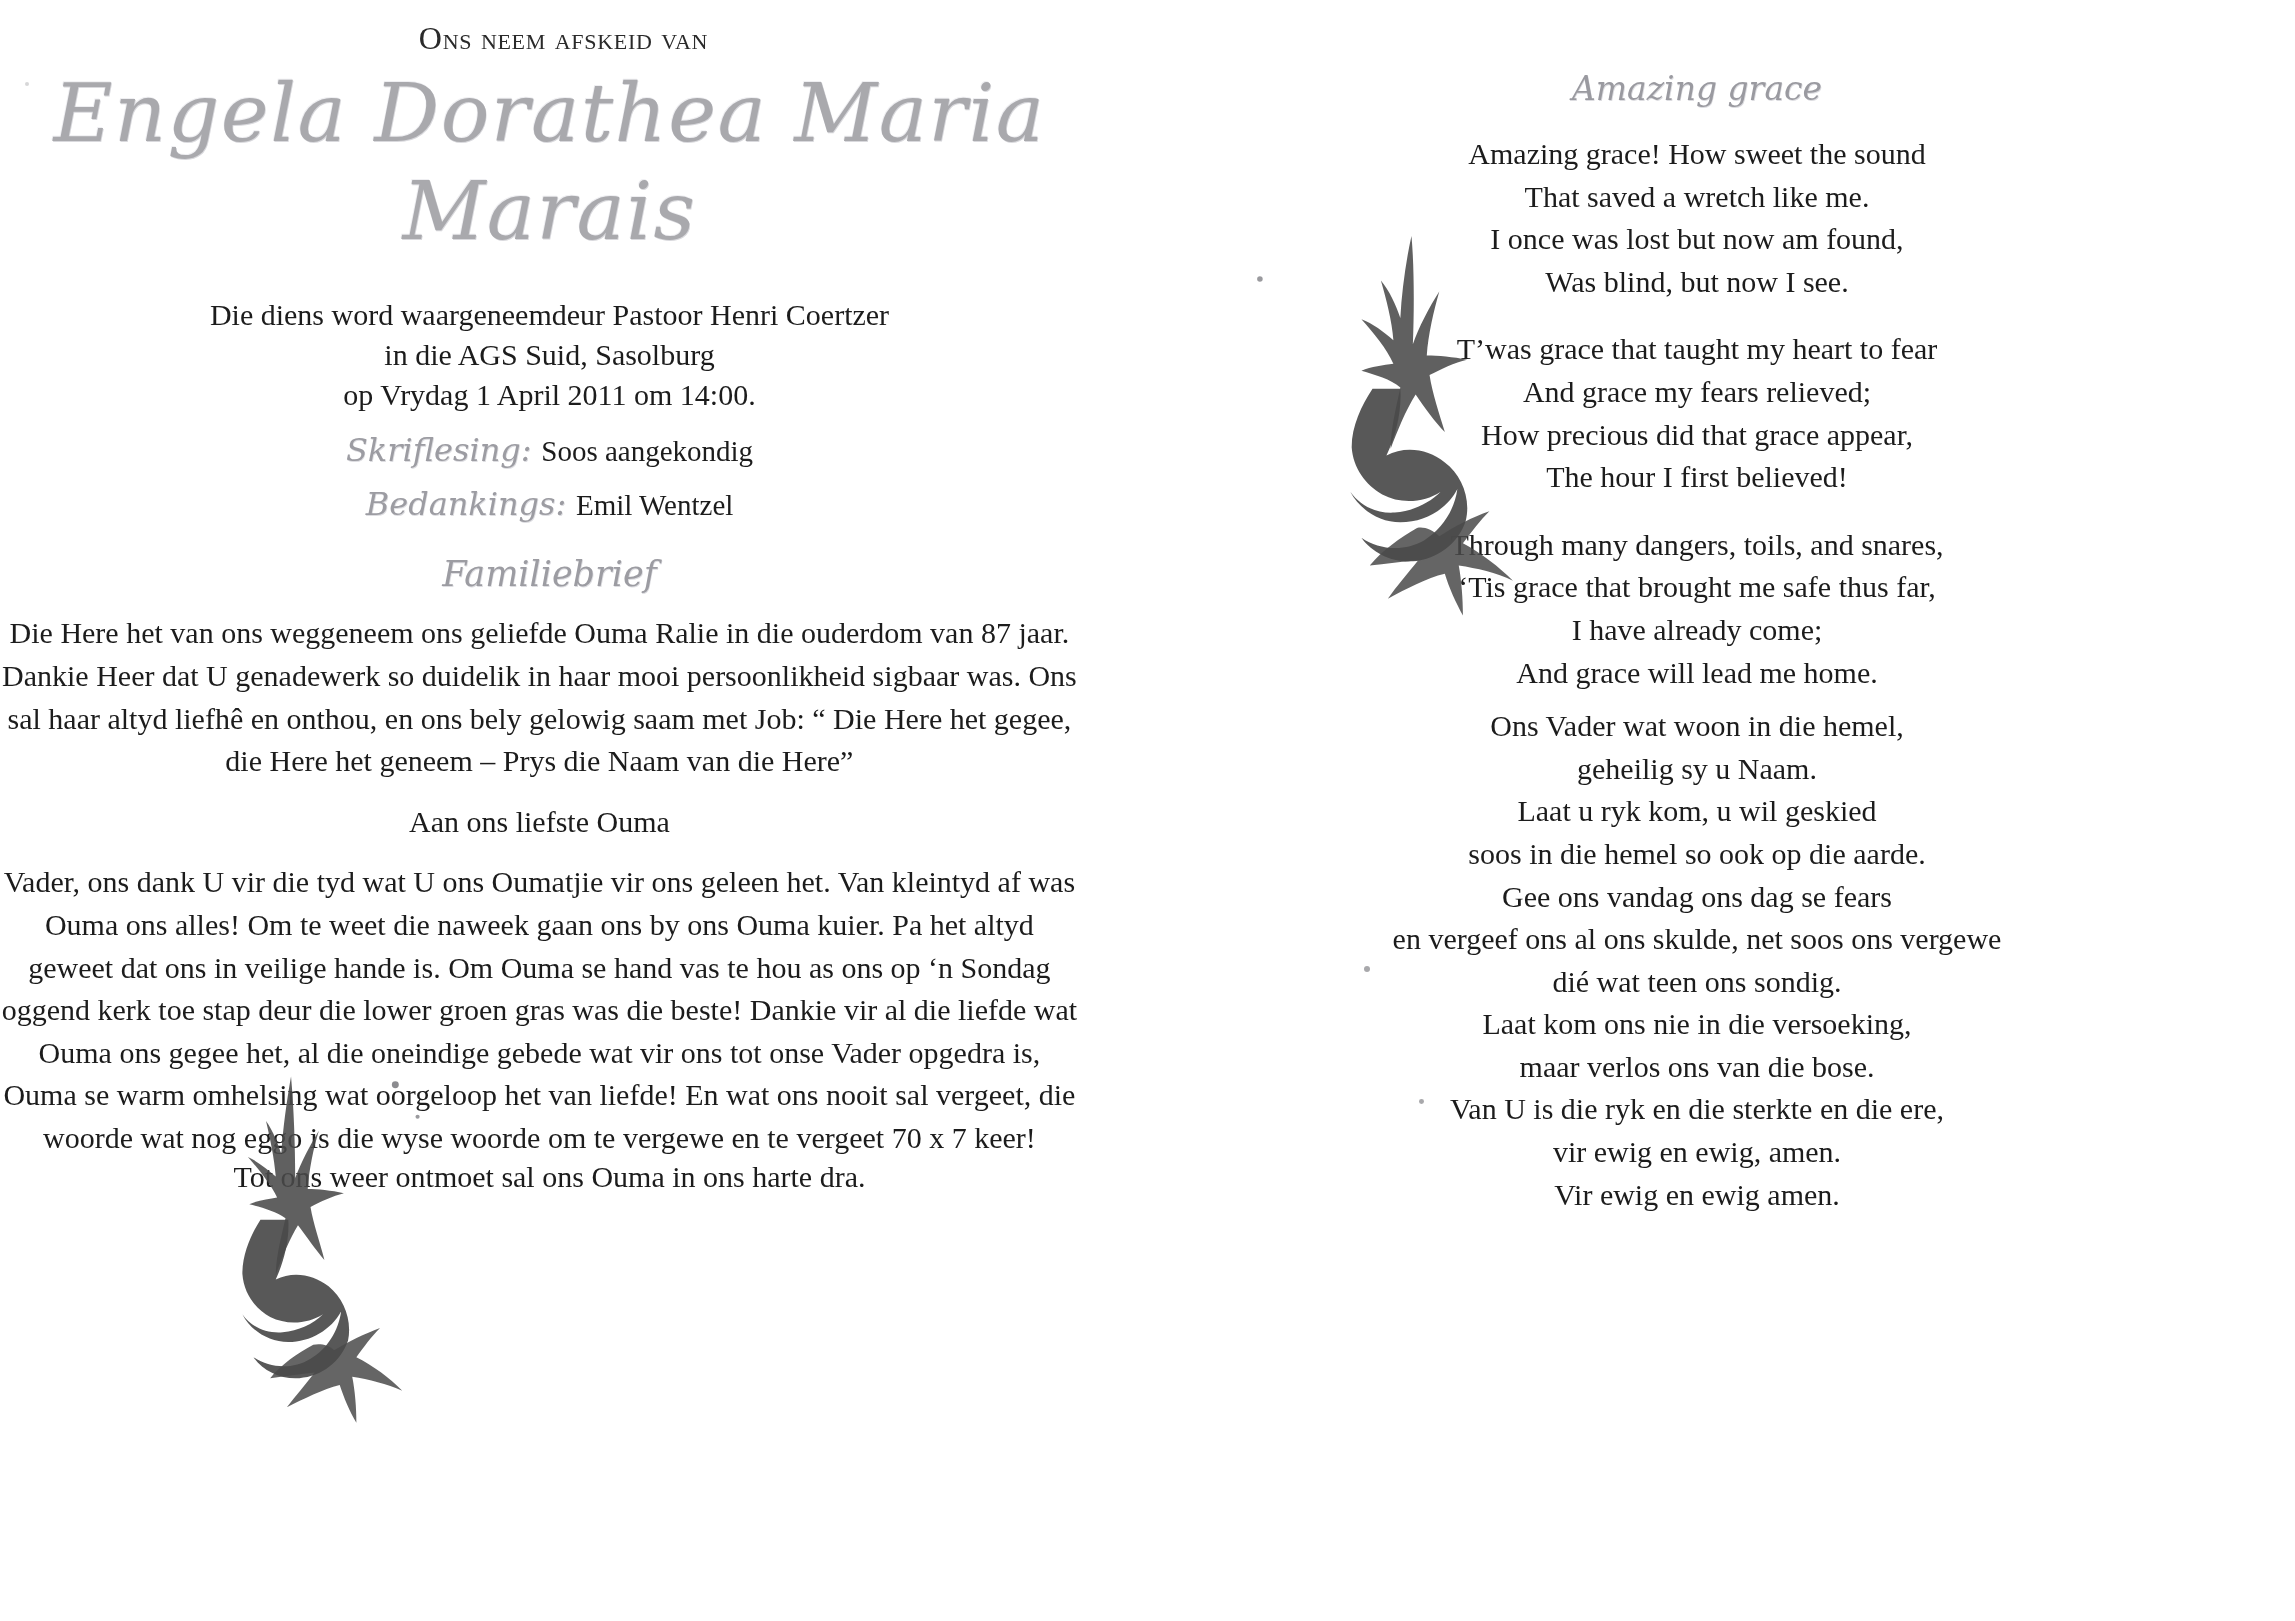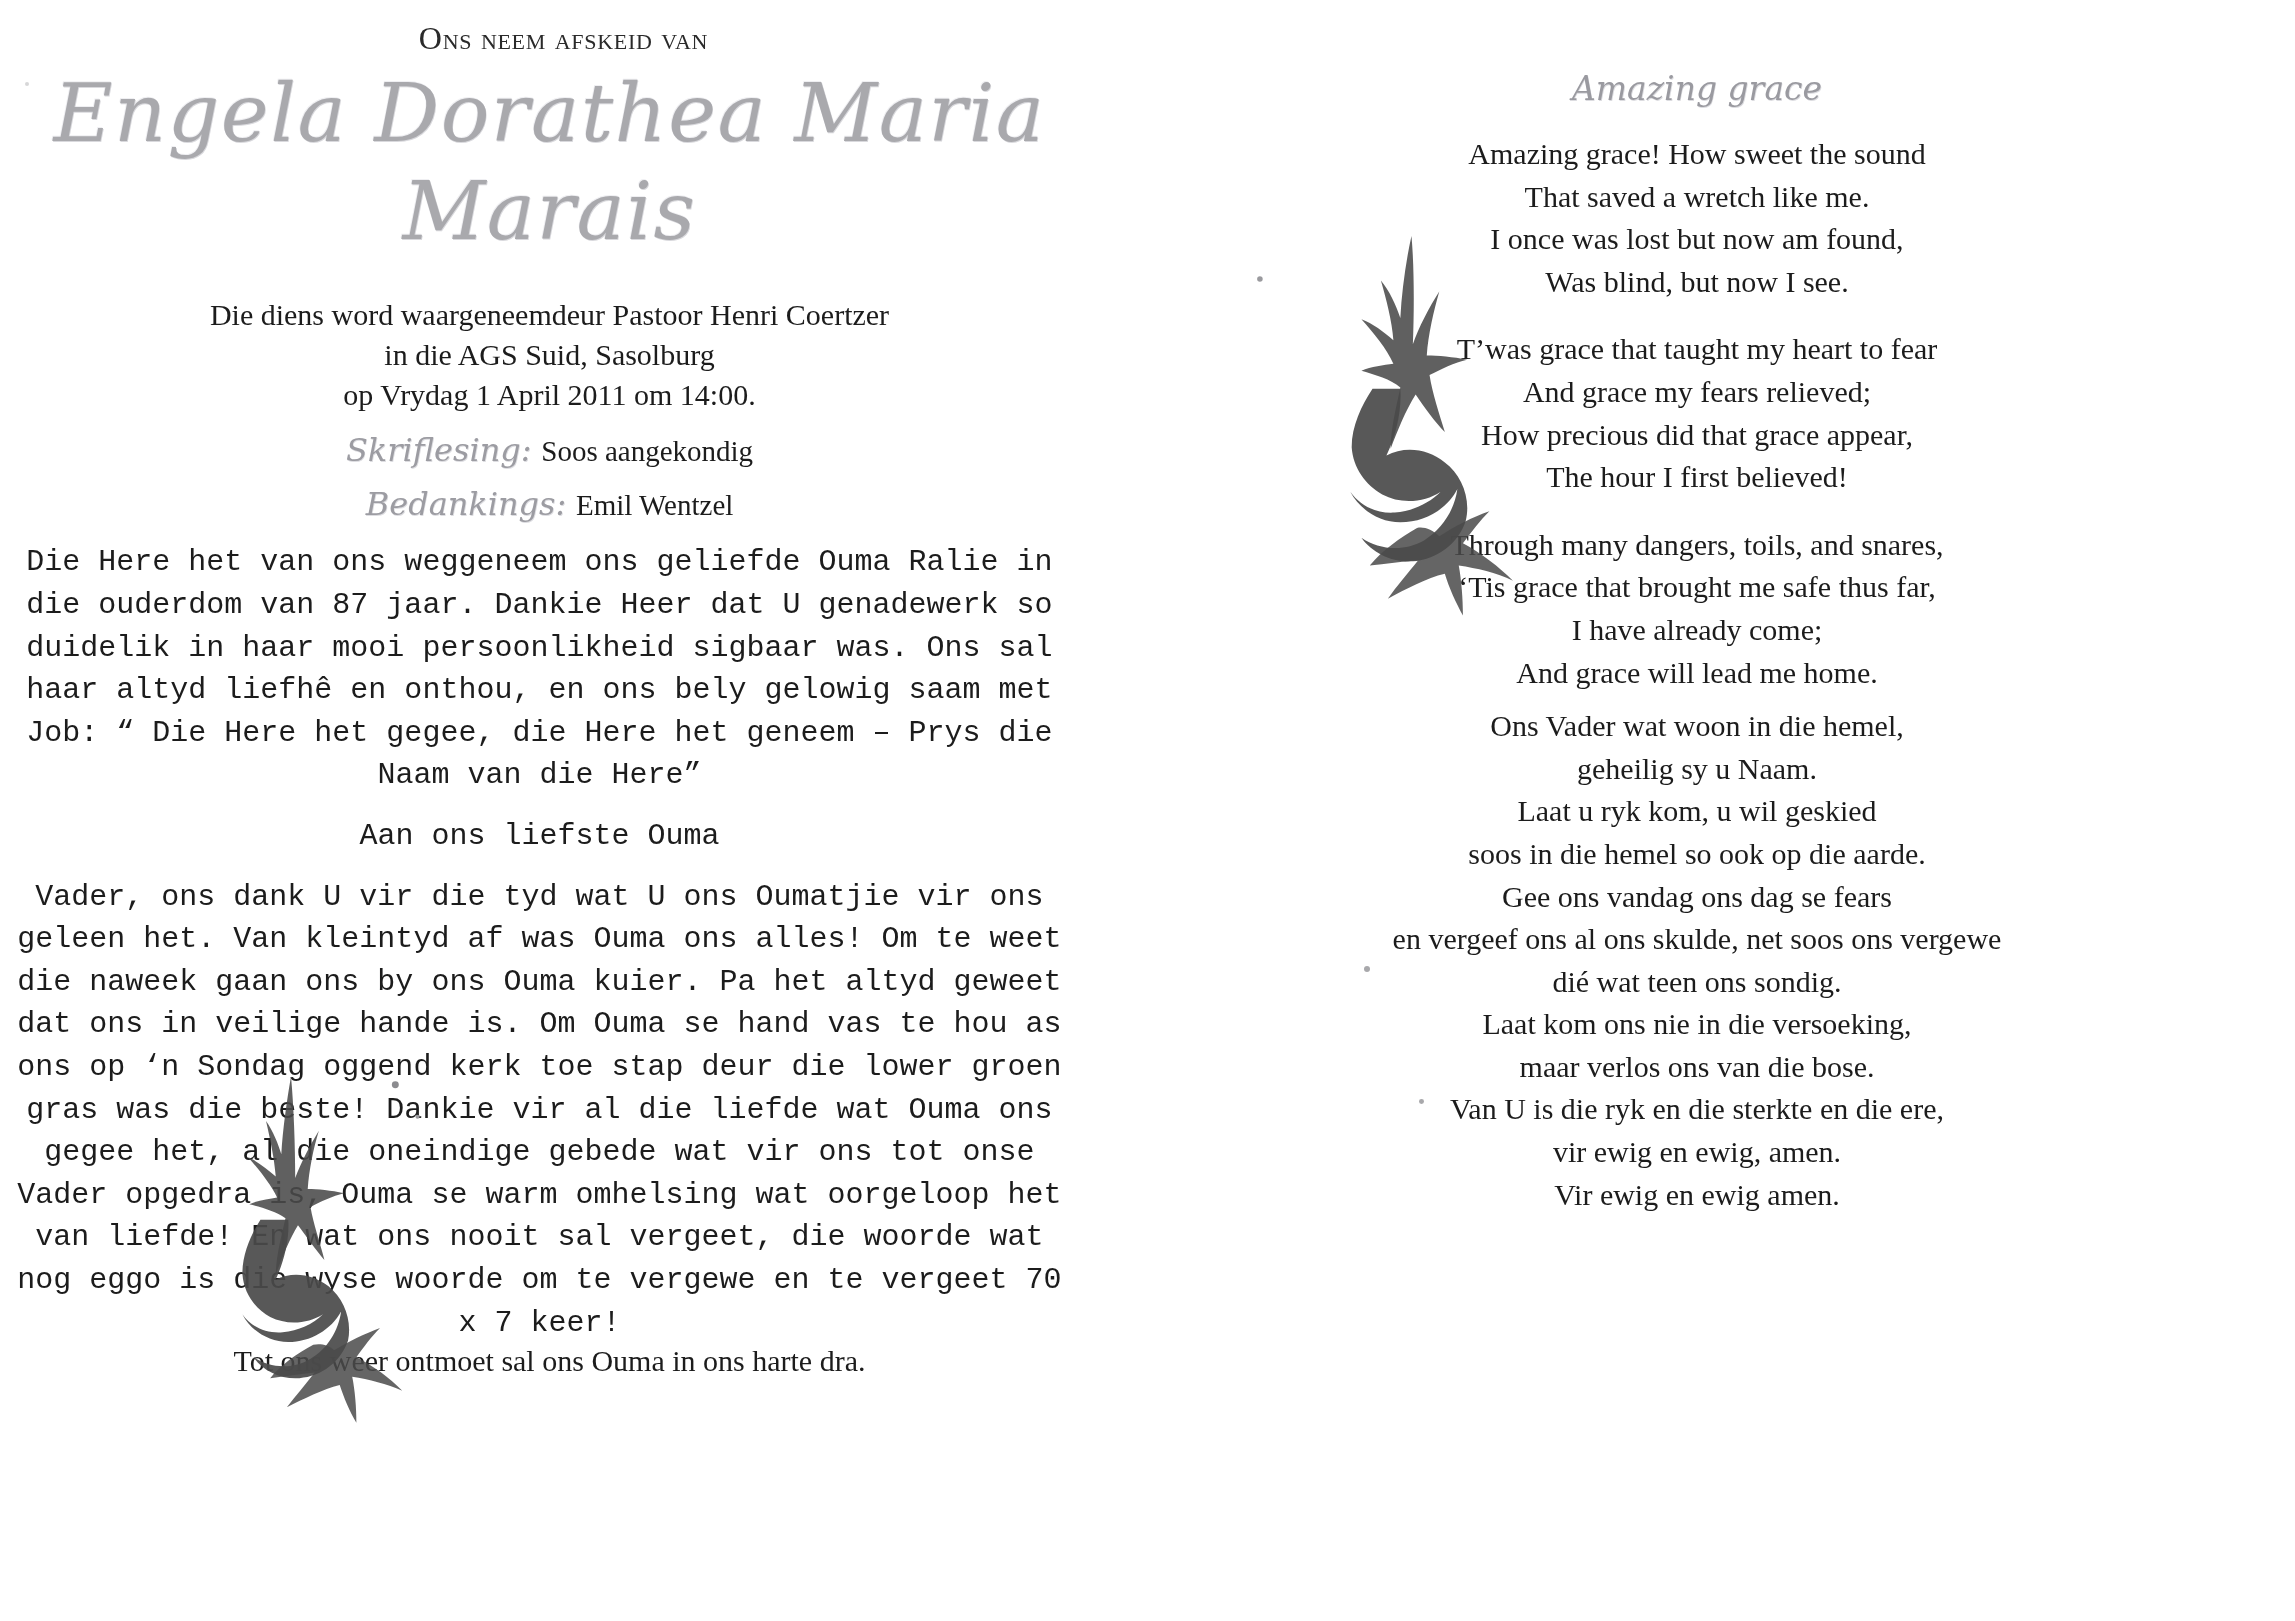--- a/index.html
+++ b/index.html
@@ -98,21 +98,21 @@
     margin-top: 31px;
   }
 
   .family-letter {
     font-size: 30px;
     line-height: 1.42;
     text-align: center;
     margin-top: 18px;
     padding: 0 4.2px 0 0;
   }
-  .family-letter p { margin: 0 16px 0 0; font-family: Liberation Mono, monospace; }
+  .family-letter p { margin: 0 16px 0 0; }
   .family-letter p + p { margin-top: 18px; }
 
   .closing-line {
     text-align: center;
     font-size: 30px;
   }
 
   
   .hymn-title, .prayer-title {
     text-align: center;
@@ -179,20 +179,21 @@
     </div>
 
     <div class="labelled-row">
       <span class="script-label">Skriflesing:</span><span>Soos aangekondig</span>
     </div>
 
     <div class="labelled-row">
       <span class="script-label">Bedankings:</span><span>Emil Wentzel</span>
     </div>
 
+    <div class="section-heading">Familiebrief</div>
 
     <div class="family-letter">
       <p>Die Here het van ons weggeneem ons geliefde Ouma Ralie in die ouderdom van 87 jaar. Dankie Heer dat U genadewerk so duidelik in haar mooi persoonlikheid sigbaar was. Ons sal haar altyd liefhê en onthou, en ons bely gelowig saam met Job: “ Die Here het gegee, die Here het geneem – Prys die Naam van die Here”</p>
       <p>Aan ons liefste Ouma</p>
       <p>Vader, ons dank U vir die tyd wat U ons Oumatjie vir ons geleen het. Van kleintyd af was Ouma ons alles! Om te weet die naweek gaan ons by ons Ouma kuier. Pa het altyd geweet dat ons in veilige hande is. Om Ouma se hand vas te hou as ons op ‘n Sondag oggend kerk toe stap deur die lower groen gras was die beste! Dankie vir al die liefde wat Ouma ons gegee het, al die oneindige gebede wat vir ons tot onse Vader opgedra is, Ouma se warm omhelsing wat oorgeloop het van liefde! En wat ons nooit sal vergeet, die woorde wat nog eggo is die wyse woorde om te vergewe en te vergeet 70 x 7 keer!</p>
     </div>
 
     <div class="closing-line">Tot ons weer ontmoet sal ons Ouma in ons harte dra.</div>
 
     <div class="smudge smudge-bottom">

